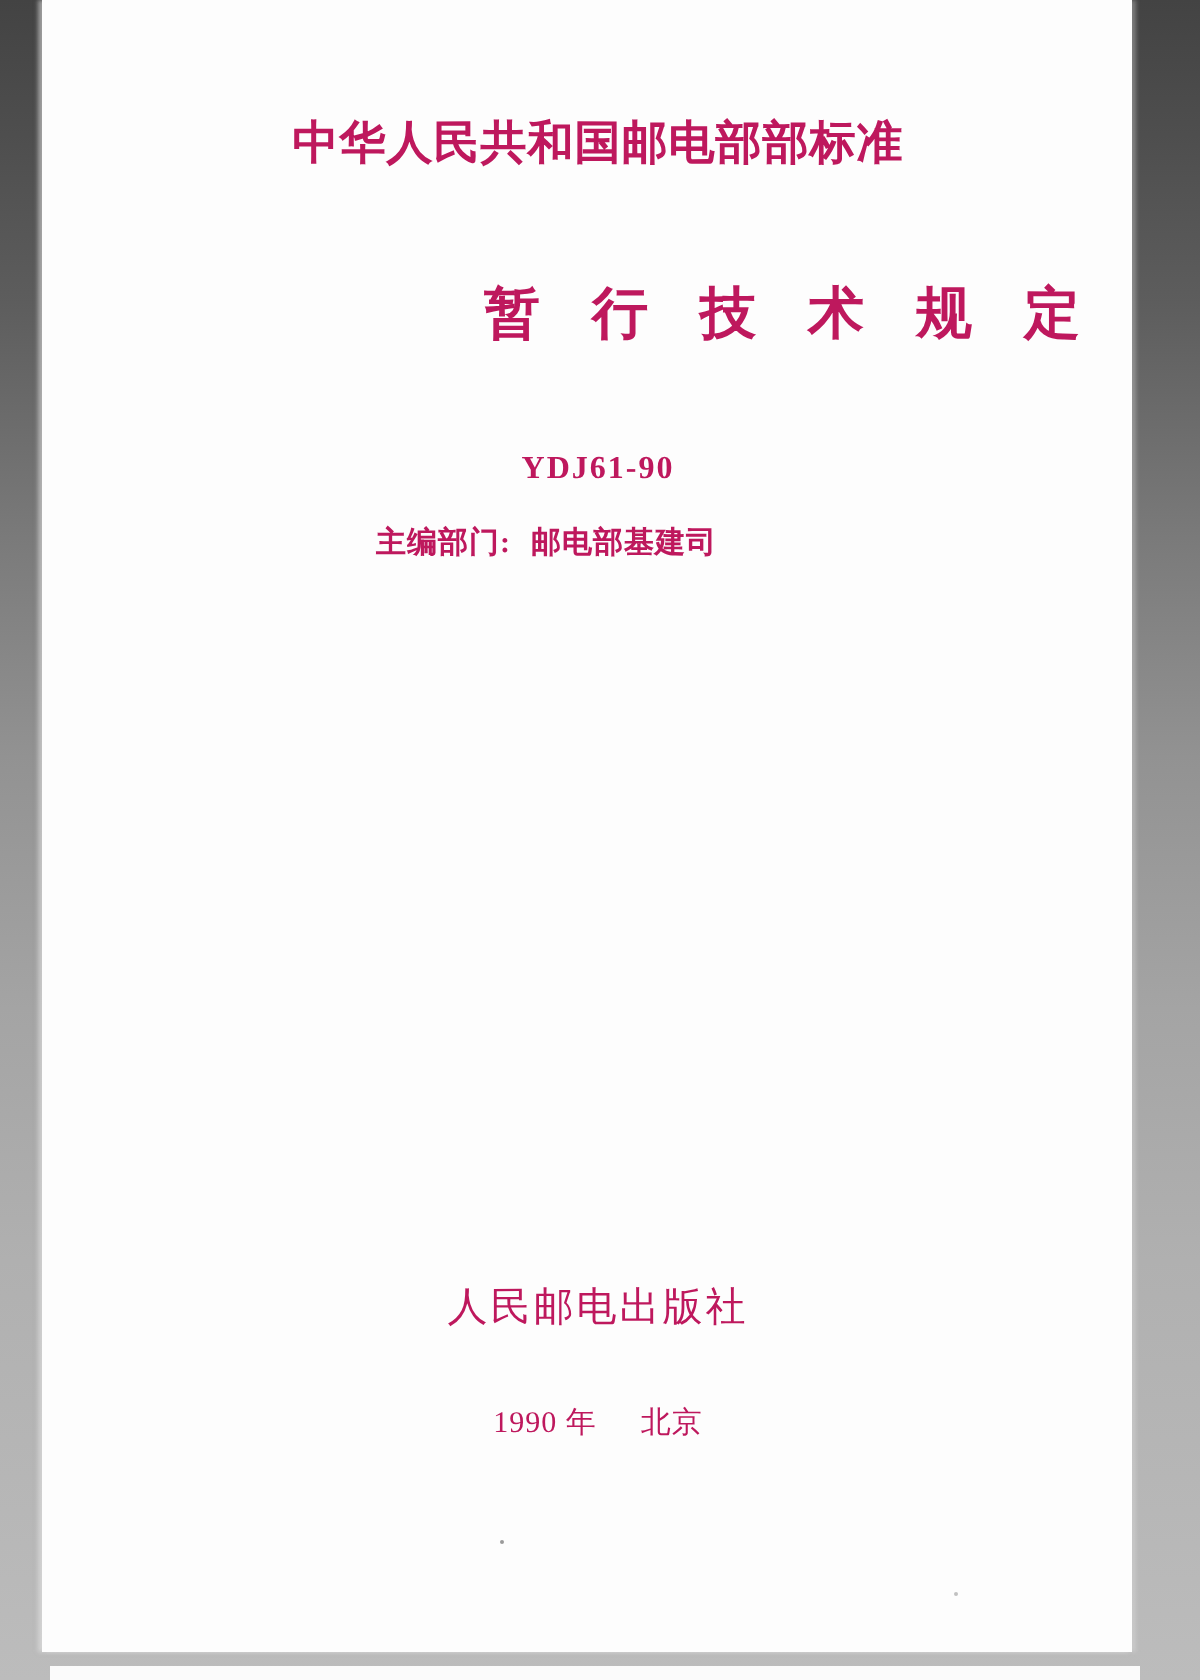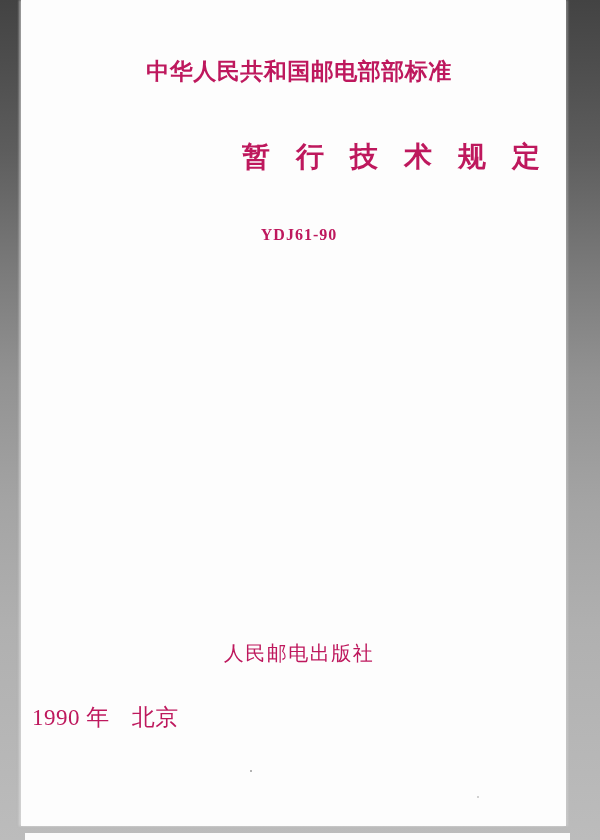--- a/index.html
+++ b/index.html
@@ -106,22 +106,23 @@
     text-align: center;
     font-size: 20px;
     letter-spacing: 1.5px;
   }
   .imprint {
     position: absolute;
     top: 702px;
     left: 0;
     width: 100%;
     display: flex;
+    justify-content: center;
     gap: 22px;
-    font-size: 23px;
+    font-size: 15px;
     letter-spacing: 0.5px;
   }
   .next-page {
     position: absolute;
     left: 25px;
     top: 833px;
     width: 545px;
     height: 7px;
     background: #fbfbfb;
   }
@@ -142,20 +143,23 @@
     <div class="content">
 
       <div class="header-line">中华人民共和国邮电部部标准</div>
 
 
       <h1 class="title-line2">暂行技术规定</h1>
 
       <div class="std-code">YDJ61-90</div>
 
       <div class="info-block">
+        <div class="info-row">
+          <span class="info-label">主编部门:</span><span class="info-value">邮电部基建司</span>
+        </div>
       </div>
 
       <div class="publisher">人民邮电出版社</div>
 
       <div class="imprint">
         <span>1990 年</span>
         <span>北京</span>
       </div>
 
       <div class="speck speck-1"></div>

